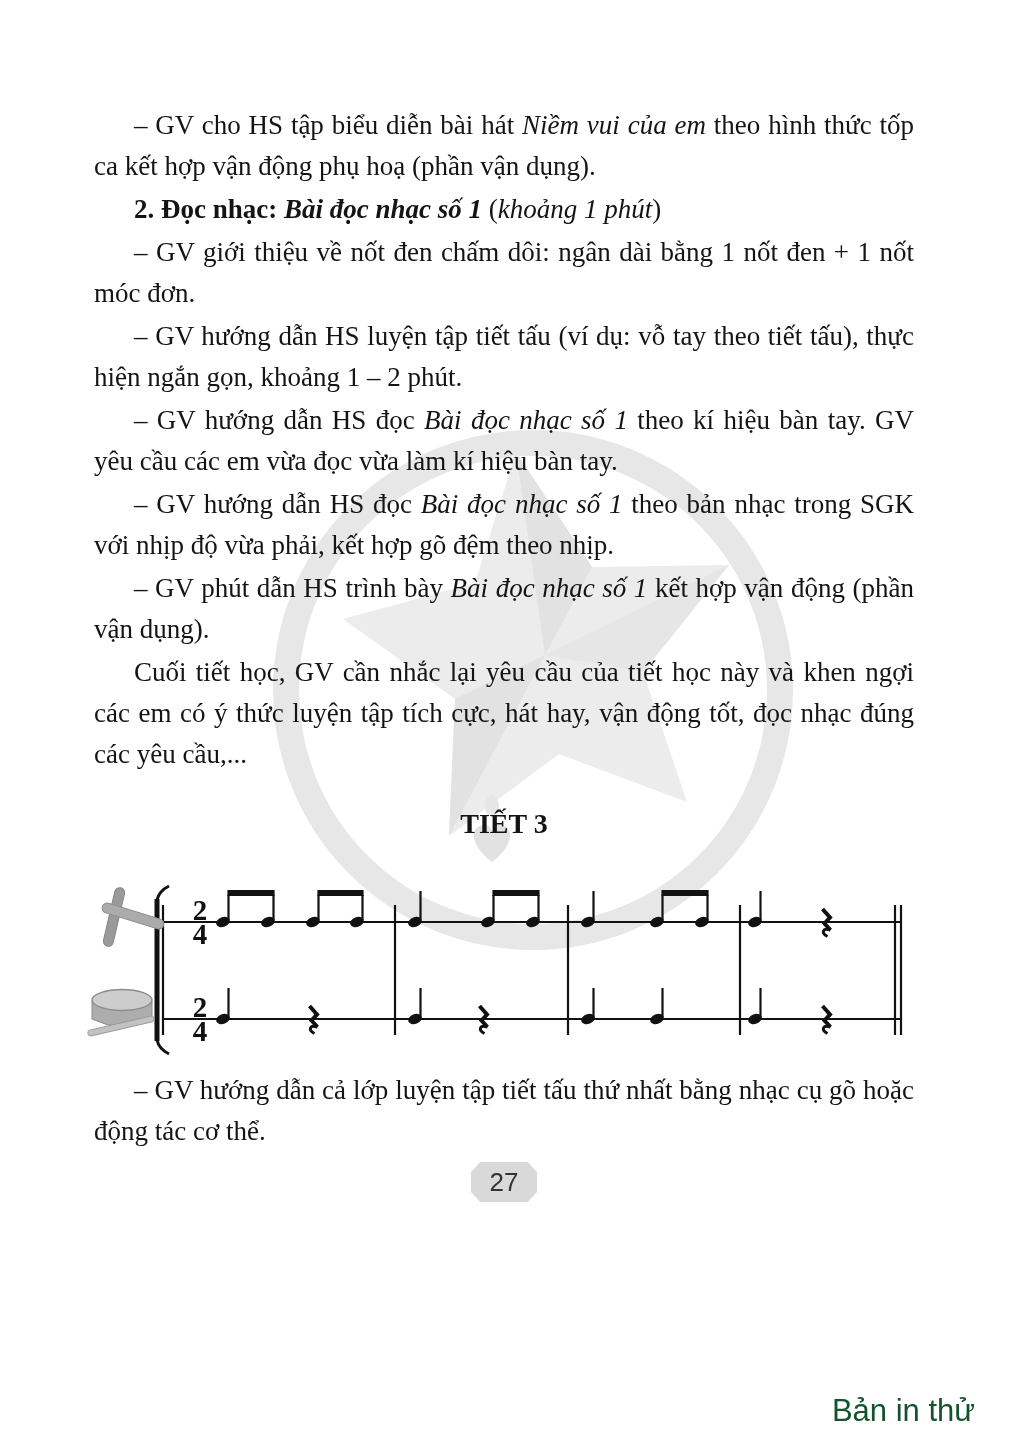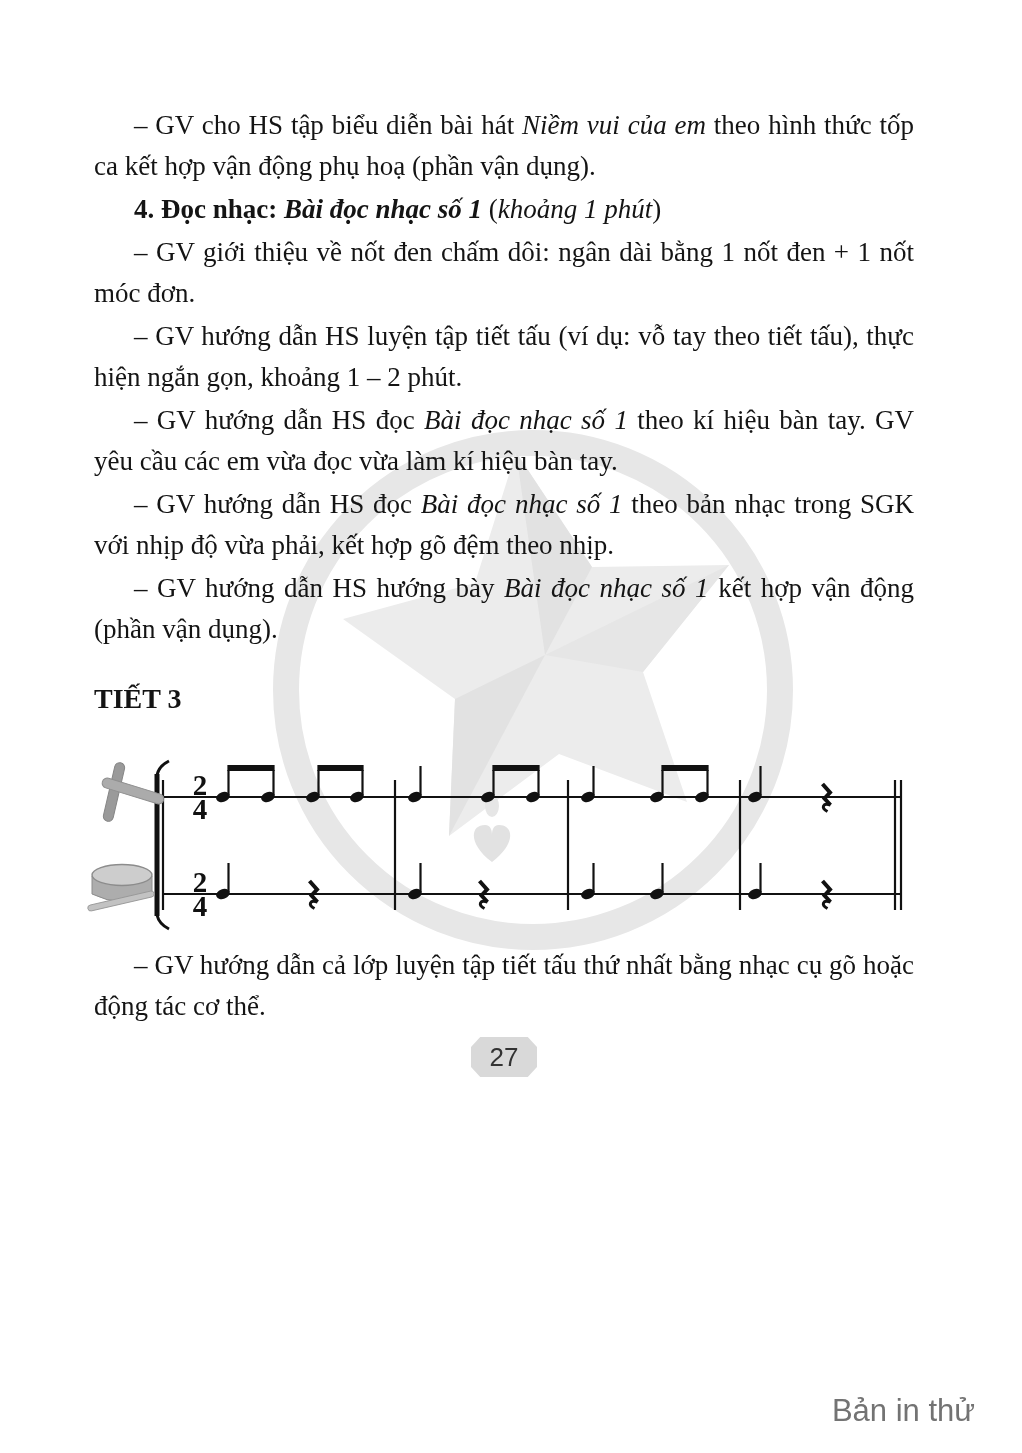--- a/index.html
+++ b/index.html
@@ -13,21 +13,21 @@
   }
   .watermark{position:absolute;left:0;top:0;z-index:0;}
   .content{
     position:relative;z-index:1;
     padding:103px 108px 0 94px;
     font-size:27px;line-height:41px;
     text-align:justify;
   }
   .content p{margin:2px 0;text-indent:40px;}
   .content p.center-heading{
-    text-indent:0;
+    text-align:center;text-indent:0;
     font-weight:bold;font-size:28px;
     margin:28px 0 16px 0;
   }
   .seg-b{font-weight:bold;}
   .seg-i{font-style:italic;}
   .seg-bi{font-weight:bold;font-style:italic;}
   .music-figure{
     position:relative;
     height:202px;
     margin:4px 0 8px -12px;
@@ -44,46 +44,47 @@
     font-size:26px;line-height:40px;
     width:66px;height:40px;
     text-align:center;
     clip-path:polygon(14% 0,86% 0,100% 25%,100% 75%,86% 100%,14% 100%,0 75%,0 25%);
   }
   .print-proof{
     position:absolute;z-index:1;
     right:47px;top:1393px;
     font-family:"Liberation Sans","DejaVu Sans",sans-serif;
     font-size:31px;
-    color:#737373;
+    color:#14532d;
   }
 </style>
 </head>
 <body>
 
 <div class="page">
 
   <svg class="watermark" width="1022" height="1453" viewBox="0 0 1022 1453">
     <circle cx="533" cy="690" r="247" fill="none" stroke="#e7e7e7" stroke-width="26"></circle>
     <polygon fill="#ececec" points="516,452 592,567 729,565 643,672 687,802 559,754 449,836 455,699 343,619 475,583"></polygon>
     <polygon fill="#e2e2e2" points="545,655 516,452 592,567"></polygon>
     <polygon fill="#e6e6e6" points="545,655 729,565 643,672"></polygon>
     <polygon fill="#e2e2e2" points="545,655 449,836 455,699"></polygon>
     <ellipse cx="492" cy="806" rx="7" ry="11" fill="#e6e6e6"></ellipse>
     <path fill="#e2e2e2" d="M492 862 C468 844 470 825 485 825 C491 825 492 831 492 835 C492 831 493 825 499 825 C514 825 516 844 492 862 Z"></path>
   </svg>
 
   <div class="content" id="doc-content">
       <p><span>– GV cho HS tập biểu diễn bài hát </span><span class="seg-i">Niềm vui của em</span><span> theo hình thức tốp ca kết hợp vận động phụ hoạ (phần vận dụng).</span></p>
-      <p><span class="seg-b">4. Đọc nhạc: </span><span class="seg-bi">Bài đọc nhạc số 1</span><span> (</span><span class="seg-i">khoảng 1 phút</span><span>)</span></p>
+      <p><span class="seg-b">2. Đọc nhạc: </span><span class="seg-bi">Bài đọc nhạc số 1</span><span> (</span><span class="seg-i">khoảng 1 phút</span><span>)</span></p>
       <p><span>– GV giới thiệu về nốt đen chấm dôi: ngân dài bằng 1 nốt đen + 1 nốt móc đơn.</span></p>
       <p><span>– GV hướng dẫn HS luyện tập tiết tấu (ví dụ: vỗ tay theo tiết tấu), thực hiện ngắn gọn, khoảng 1 – 2 phút.</span></p>
       <p><span>– GV hướng dẫn HS đọc </span><span class="seg-i">Bài đọc nhạc số 1</span><span> theo kí hiệu bàn tay. GV yêu cầu các em vừa đọc vừa làm kí hiệu bàn tay.</span></p>
       <p><span>– GV hướng dẫn HS đọc </span><span class="seg-i">Bài đọc nhạc số 1</span><span> theo bản nhạc trong SGK với nhịp độ vừa phải, kết hợp gõ đệm theo nhịp.</span></p>
-      <p><span>– GV hướng dẫn HS hướng bày </span><span class="seg-i">Bài đọc nhạc số 1</span><span> kết hợp vận động (phần vận dụng).</span></p>
+      <p><span>– GV phút dẫn HS trình bày </span><span class="seg-i">Bài đọc nhạc số 1</span><span> kết hợp vận động (phần vận dụng).</span></p>
+      <p><span>Cuối tiết học, GV cần nhắc lại yêu cầu của tiết học này và khen ngợi các em có ý thức luyện tập tích cực, hát hay, vận động tốt, đọc nhạc đúng các yêu cầu,...</span></p>
       <p class="center-heading"><span>TIẾT 3</span></p>
       <div class="music-figure">
         <svg width="940" height="202" viewBox="82 1040 940 202">
           <line x1="163" y1="1102" x2="901" y2="1102" stroke="#111" stroke-width="2"></line>
           <line x1="163" y1="1199" x2="901" y2="1199" stroke="#111" stroke-width="2"></line>
           <g>
     <rect x="154.5" y="1079" width="5" height="142" fill="#111"></rect>
     <path d="M 157 1080 Q 159 1071 169 1066" stroke="#111" stroke-width="3" fill="none"></path>
     <path d="M 157 1220 Q 159 1229 169 1234" stroke="#111" stroke-width="3" fill="none"></path>
     <line x1="163" y1="1085" x2="163" y2="1215" stroke="#111" stroke-width="2.2"></line>

